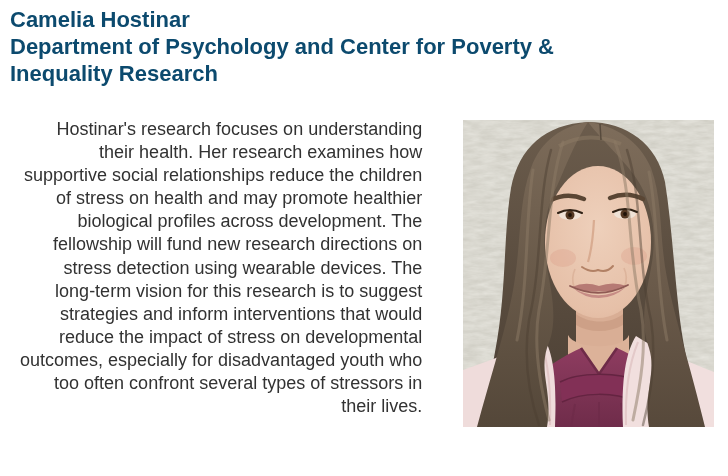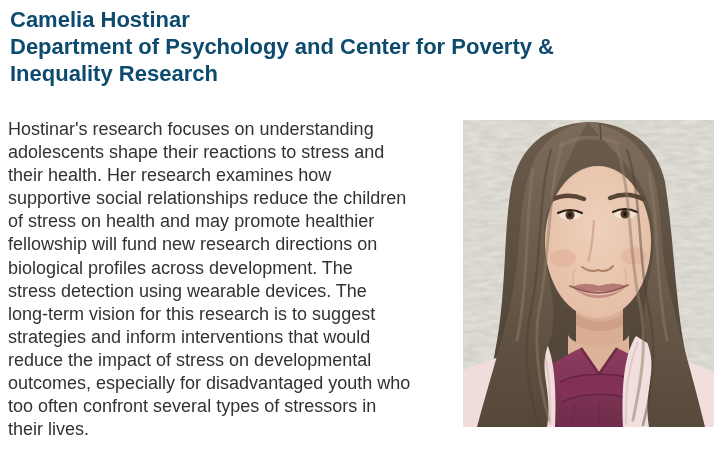--- a/index.html
+++ b/index.html
@@ -14,21 +14,21 @@
   .profile-header {
     position: absolute; left: 10px; top: 6px;
     color: #000000;
   }
   .h-line {
     font-size: 22px; font-weight: bold; line-height: 27px;
     white-space: pre; color: #0c4a6e;
   }
 
   .bio {
-    position: absolute; left: 8px; top: 118px;
+    position: absolute; left: 20px; top: 118px; text-align: right;
   }
   .bio-line {
     font-size: 18px; line-height: 23.1px;
     color: #323232; white-space: pre;
   }
 
   .portrait {
     position: absolute; left: 463px; top: 120px;
     width: 251px; height: 307px; margin: 0; padding: 0;
   }
@@ -40,26 +40,25 @@
 <div class="page">
 
   <header class="profile-header">
     <div class="h-line">Camelia Hostinar</div>
     <div class="h-line">Department of Psychology and Center for Poverty &amp;</div>
     <div class="h-line">Inequality Research</div>
   </header>
 
   <div class="bio">
     <div class="bio-line">Hostinar's research focuses on understanding</div>
-    <div class="bio-line">adolescents shape their reactions to stress and</div>
     <div class="bio-line">their health. Her research examines how</div>
     <div class="bio-line">supportive social relationships reduce the children</div>
     <div class="bio-line">of stress on health and may promote healthier</div>
+    <div class="bio-line">biological profiles across development. The</div>
     <div class="bio-line">fellowship will fund new research directions on</div>
-    <div class="bio-line">biological profiles across development. The</div>
     <div class="bio-line">stress detection using wearable devices. The</div>
     <div class="bio-line">long-term vision for this research is to suggest</div>
     <div class="bio-line">strategies and inform interventions that would</div>
     <div class="bio-line">reduce the impact of stress on developmental</div>
     <div class="bio-line">outcomes, especially for disadvantaged youth who</div>
     <div class="bio-line">too often confront several types of stressors in</div>
     <div class="bio-line">their lives.</div>
   </div>
 
   <figure class="portrait" role="img" aria-label="Head-and-shoulders photo of a smiling woman with long brown hair parted in the middle, wearing a maroon top under a light pink cardigan, in front of a textured off-white stucco wall">

